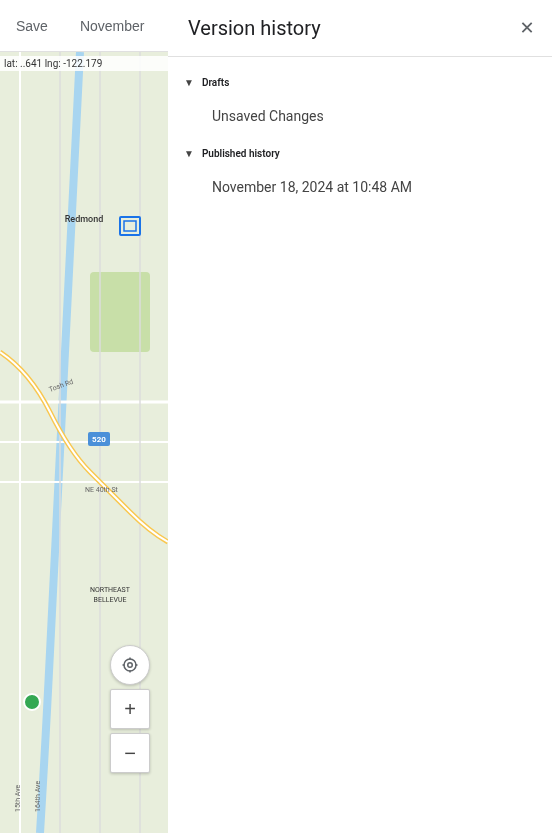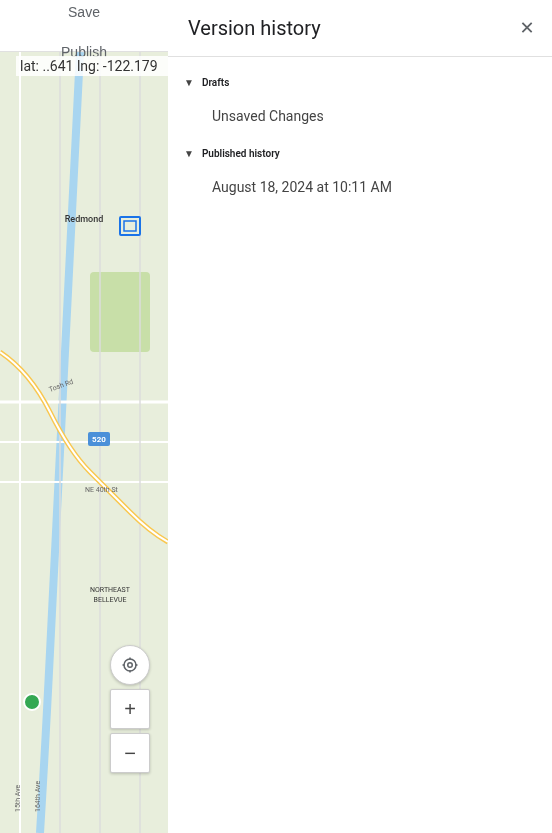--- a/index.html
+++ b/index.html
@@ -29,21 +29,20 @@
       left: 0;
       width: 168px;
       height: 52px;
       background: #fff;
       display: flex;
       align-items: center;
       padding: 0 8px;
       gap: 16px;
       z-index: 10;
       border-bottom: 1px solid #e0e0e0;
-      flex-direction: column;
     }
 
     .map-toolbar-btn {
       font-size: 14px;
       color: #5f6368;
       cursor: pointer;
       padding: 4px 8px;
       border-radius: 4px;
       border: none;
       background: none;
@@ -102,25 +101,24 @@
       z-index: 20;
     }
 
     
     .map-info {
       position: absolute;
       top: 56px;
       left: 0;
       width: 168px;
       background: rgba(255,255,255,0.85);
-      font-size: 14px;
+      font-size: 10px;
       color: #333;
       padding: 2px 4px;
       z-index: 15;
-      margin-left: 16px;
     }
 
     
     #version-panel {
       position: absolute;
       left: 168px;
       top: 0;
       width: 395px;
       height: 833px;
       background: #fff;
@@ -220,21 +218,21 @@
       border-radius: 4px;
     }
   </style>
 </head>
 <body>
 
 <div id="map-area">
 
   <div class="map-toolbar">
     <button class="map-toolbar-btn">Save</button>
-    <button class="map-toolbar-btn">Publish</button>
+    <button class="map-toolbar-btn">November</button>
   </div>
 
   <svg class="map-svg" viewBox="0 0 168 781">
 
     <rect width="168" height="781" fill="#e8eedc"></rect>
 
     <path d="M 80 0 Q 75 100 70 200 Q 65 300 60 400 Q 55 500 50 600 Q 45 700 40 781" stroke="#a8d5f0" stroke-width="8" fill="none"></path>
 
     <rect x="90" y="220" width="60" height="80" fill="#c8dfa8" rx="4"></rect>
 
@@ -306,18 +304,18 @@
       <span>Unsaved Changes</span>
     </div>
 
 
     <div class="section-header">
       <span class="section-header-arrow">▼</span>
       <span class="section-header-title">Published history</span>
     </div>
 
     <div class="version-item">
-      <span>August 18, 2024 at 10:11 AM</span>
+      <span>November 18, 2024 at 10:48 AM</span>
     </div>
 
   </div>
 
 </div>
 
 </body></html>

